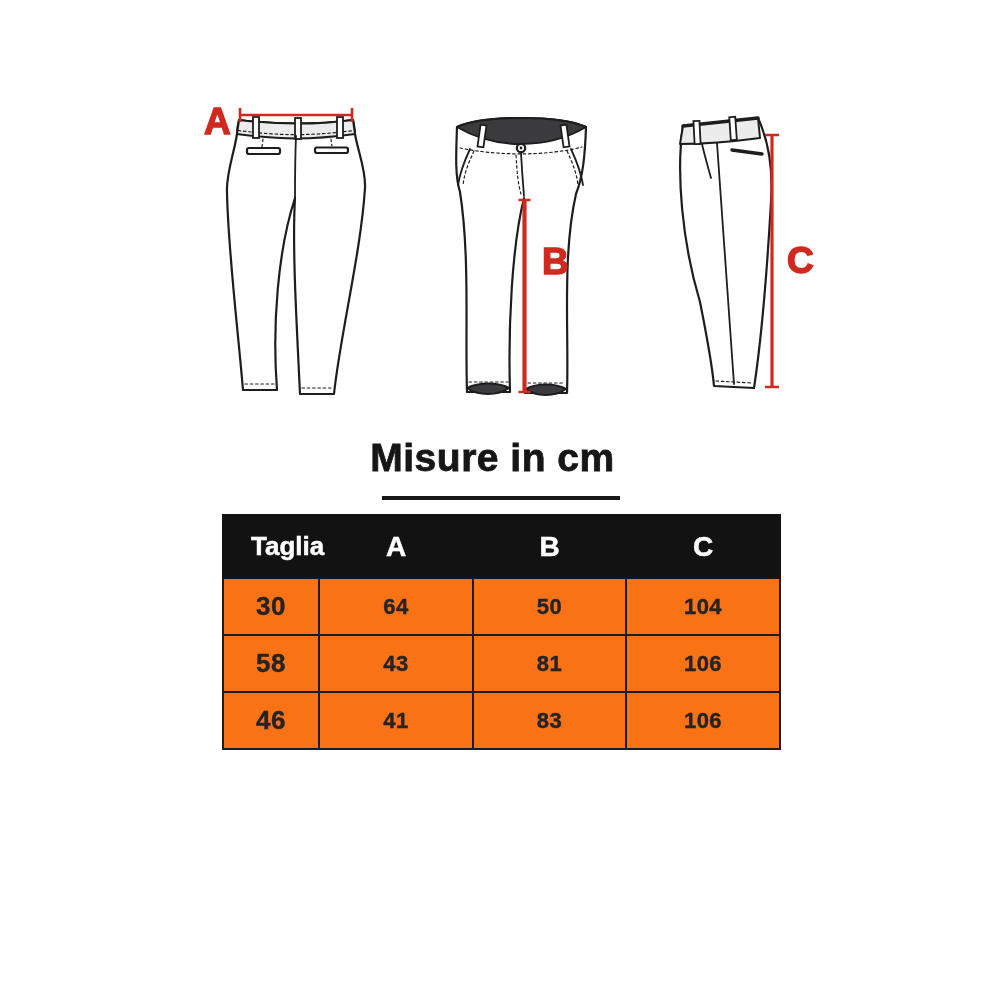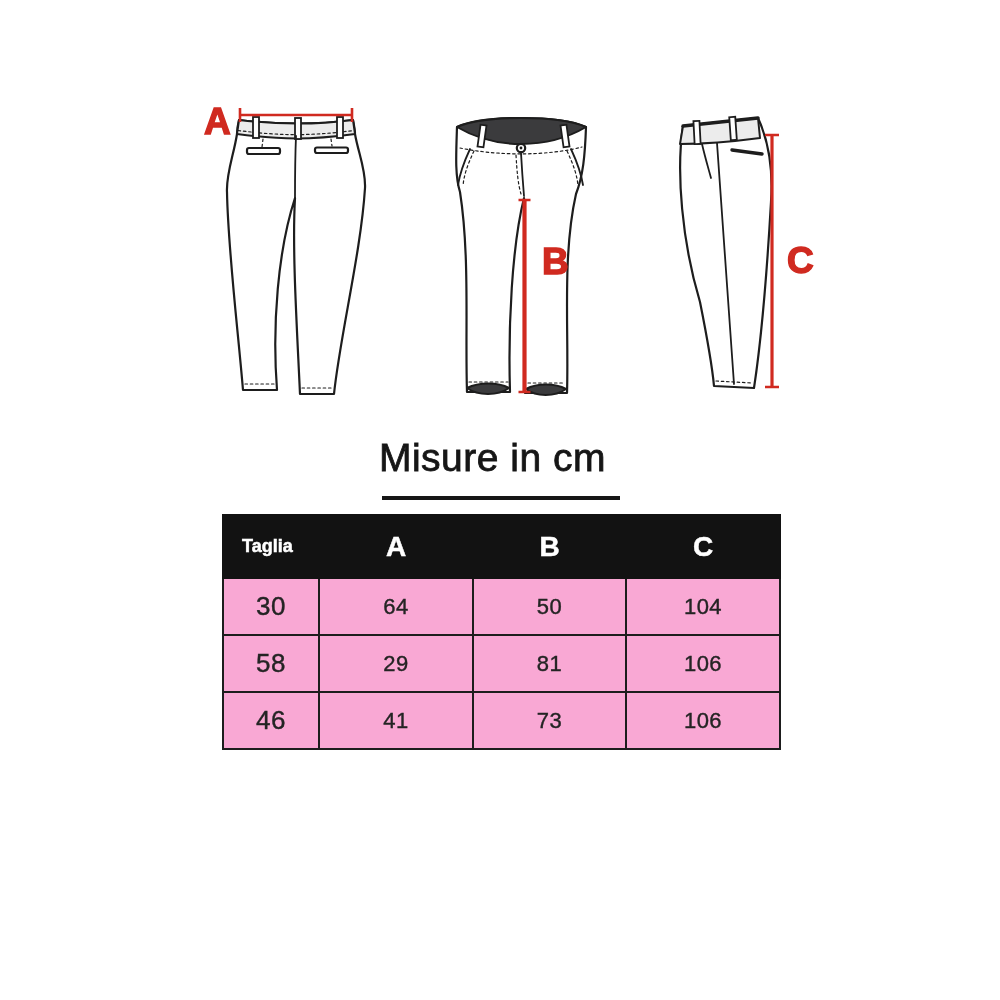--- a/index.html
+++ b/index.html
@@ -24,36 +24,36 @@
   .dash{fill:none;stroke:var(--ink);stroke-width:1.2;stroke-dasharray:2.5 2.8;stroke-linecap:round;}
   .loop{fill:#ffffff;stroke:var(--ink);stroke-width:1.8;}
   .redline{stroke:var(--accent-red);fill:none;}
   .overlay{position:absolute;left:0;top:0;pointer-events:none;}
   .mlabel{
     position:absolute;color:var(--accent-red);font-weight:700;font-size:37px;line-height:1;
     -webkit-text-stroke:1.4px var(--accent-red);letter-spacing:0;
   }
   .title{
     position:absolute;left:0;top:436px;width:985px;text-align:center;
-    font-size:39px;font-weight:400;color:#161616;-webkit-text-stroke:0.8px #161616;
+    font-size:39px;font-weight:700;color:#161616;-webkit-text-stroke:0.8px #161616;
     letter-spacing:0.5px;
   }
   .title-underline{position:absolute;left:382px;top:496px;width:238px;height:4px;background:#161616;}
   table.size-table{
     position:absolute;left:222px;top:514px;width:557px;border-collapse:collapse;table-layout:fixed;
   }
   table.size-table th{
     background:var(--table-header-bg);color:#ffffff;border:2px solid var(--table-header-bg);
     height:63px;font-weight:700;font-size:28px;text-align:center;vertical-align:middle;
     -webkit-text-stroke:0.5px #ffffff;
   }
-  table.size-table th.c0{text-align:left;padding-left:18px;font-size:18px;}
+  table.size-table th.c0{text-align:left;padding-left:27px;font-size:26px;}
   table.size-table td{
-    background:#f9a8d4;color:#242424;border:2px solid var(--ink);height:57px;
-    font-weight:400;font-size:22px;text-align:center;vertical-align:middle;
+    background:#f97316;color:#242424;border:2px solid var(--ink);height:57px;
+    font-weight:700;font-size:22px;text-align:center;vertical-align:middle;
     -webkit-text-stroke:0.4px #242424;letter-spacing:0.5px;
   }
   table.size-table td.size{font-size:26px;}
   col.c0{width:96px;} col.c1{width:154px;} col.c2{width:153px;} col.c3{width:154px;}
 </style>
 </head>
 <body>
 
 <div class="canvas">
 
@@ -144,26 +144,26 @@
     </thead>
     <tbody>
       <tr>
         <td class="size">30</td>
         <td>64</td>
         <td>50</td>
         <td>104</td>
       </tr>
       <tr>
         <td class="size">58</td>
-        <td>29</td>
+        <td>43</td>
         <td>81</td>
         <td>106</td>
       </tr>
       <tr>
         <td class="size">46</td>
         <td>41</td>
-        <td>73</td>
+        <td>83</td>
         <td>106</td>
       </tr>
     </tbody>
   </table>
 
 </div>
 
 </body></html>

